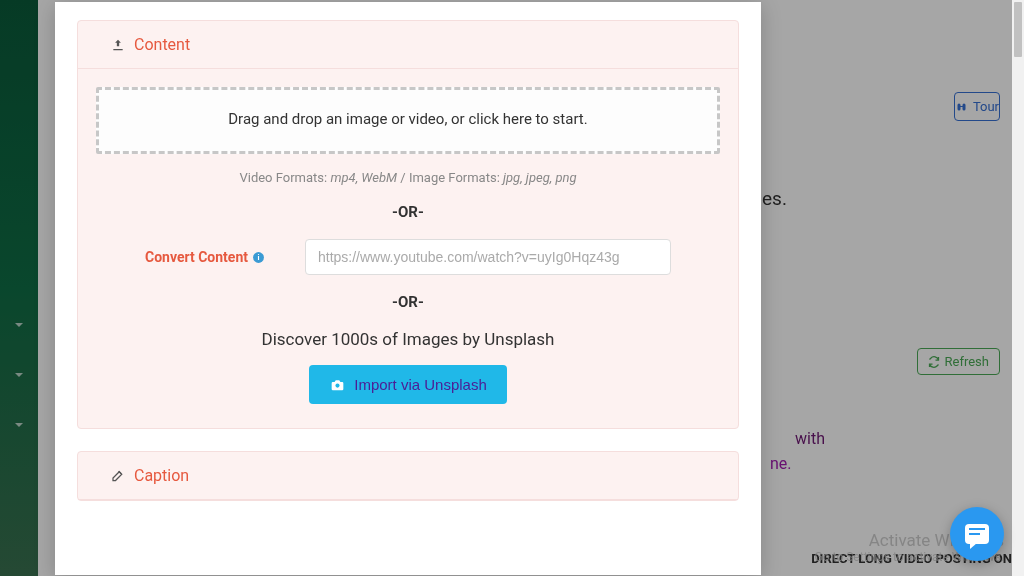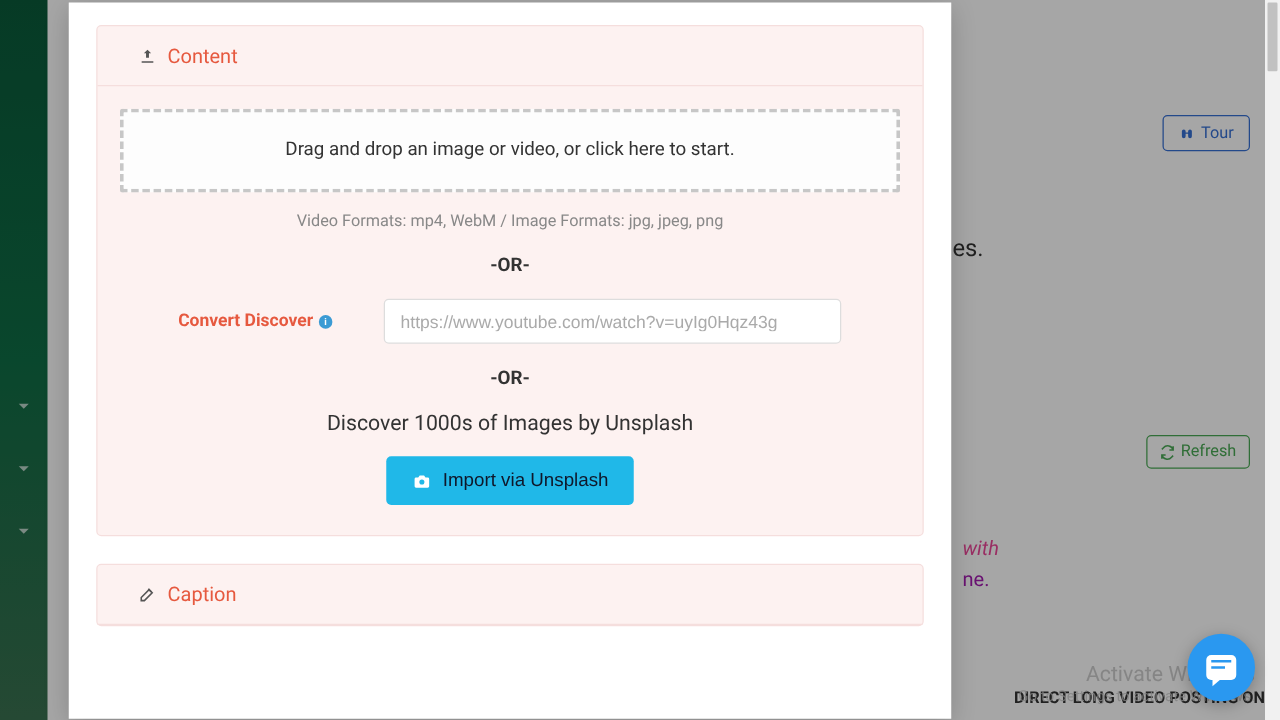--- a/index.html
+++ b/index.html
@@ -58,21 +58,21 @@
       width: 245px;
       background: #fff;
     }
     .tour-btn {
       position: absolute;
       top: 92px;
       right: 12px;
       border: 1px solid #3770d4;
       color: #3770d4;
       background: #fff;
-      padding: 6px 12px;
+      padding: 6px 0;
       border-radius: 4px;
       font-size: 13px;
       display: flex;
       align-items: center;
       gap: 5px;
     }
     .refresh-btn {
       position: absolute;
       top: 348px;
       right: 12px;
@@ -89,24 +89,23 @@
     .bg-text-1 {
       position: absolute;
       top: 187px;
       left: 762px;
       font-size: 19px;
       color: #333;
     }
     .bg-text-2 {
       position: absolute;
       top: 429px;
-      left: 770px;
+      left: 795px;
       font-size: 16px;
-      color: #ec4899;
-      font-style: italic;
+      color: #701a75;
     }
     .bg-text-3 {
       position: absolute;
       top: 454px;
       left: 770px;
       font-size: 16px;
       color: #a21caf;
     }
     .bg-text-4 {
       position: absolute;
@@ -223,21 +222,21 @@
       color: #3783e6;
       font-size: 15px;
     }
     
     .formats-text {
       text-align: center;
       font-size: 13px;
       color: #888;
       margin-top: 16px;
     }
-    .formats-text .italic { }
+    .formats-text .italic { font-style: italic; }
     
     .or-divider {
       text-align: center;
       font-size: 15px;
       font-weight: bold;
       color: #333;
       margin: 18px 0;
     }
     
     .convert-row {
@@ -276,21 +275,21 @@
       color: #333;
       margin-top: 16px;
     }
     .unsplash-text .underline { }
     
     .import-btn {
       display: flex;
       align-items: center;
       gap: 8px;
       background: #20b8e8;
-      color: #0f172a;
+      color: #4c1d95;
       border: none;
       padding: 11px 20px;
       border-radius: 4px;
       font-size: 15px;
       margin: 16px auto 6px;
       cursor: pointer;
     }
     
     .section-caption {
       background: #fdf2f1;
@@ -432,21 +431,21 @@
       <div class="section-body">
         <div class="dropzone">
           <div class="dropzone-text">Drag and drop an image or video, or click here to start.</div>
         </div>
         <div class="formats-text">
           <span>Video Formats: </span><span class="italic">mp4, WebM</span><span> / Image Formats: </span><span class="italic">jpg, jpeg, png</span>
         </div>
         <div class="or-divider">-OR-</div>
         <div class="convert-row">
           <span class="convert-label">
-            <span>Convert Discover</span>
+            <span>Convert Content</span>
             <span class="info-icon">
               <svg width="13" height="13" viewBox="0 0 24 24" fill="#3b9bd4">
                   <circle cx="12" cy="12" r="10"></circle>
                   <text x="12" y="17" text-anchor="middle" fill="#fff" font-size="14" font-weight="bold">i</text>
                 </svg>
             </span>
           </span>
           <input type="text" class="youtube-input" placeholder="https://www.youtube.com/watch?v=uyIg0Hqz43g" style="">
         </div>
         <div class="or-divider">-OR-</div>

